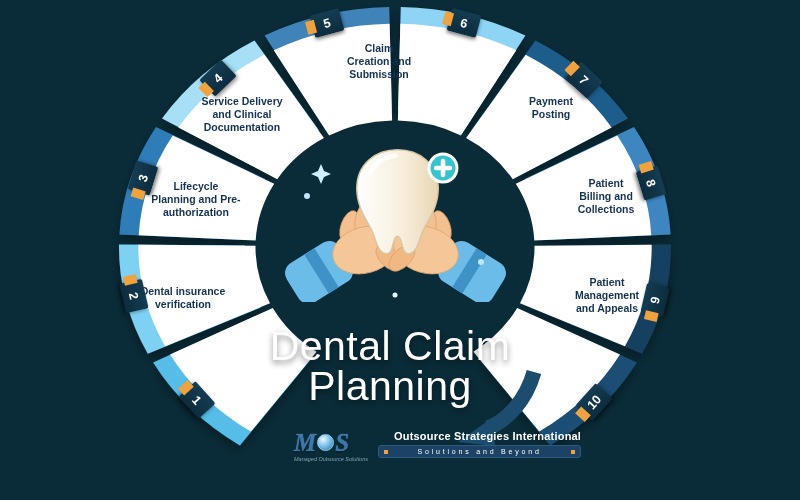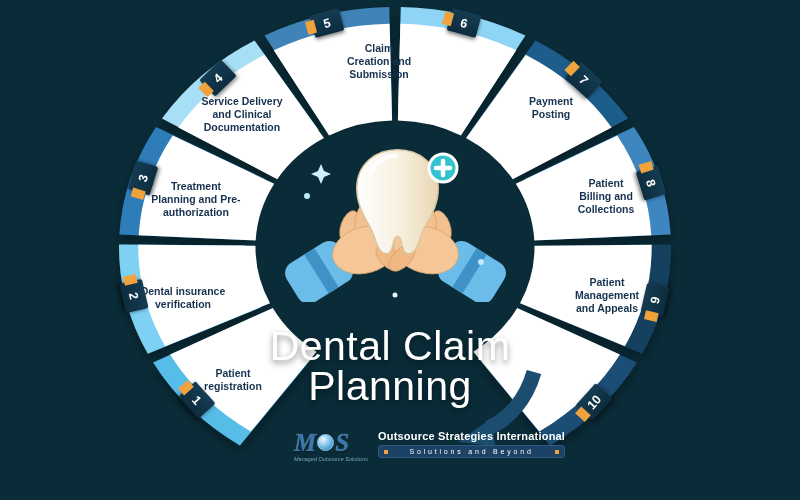--- a/index.html
+++ b/index.html
@@ -56,21 +56,21 @@
   .footer { position:absolute; left:294px; top:430px; display:flex; align-items:flex-start; gap:10px; z-index:6; }
   .mos { text-align:center; }
   .mos-row { display:flex; align-items:center; }
   .mos-letter { font-family:"Liberation Serif", serif; font-style:italic; font-weight:bold;
                 font-size:25px; color:#3a77ad; line-height:1;
                 text-shadow:0 1px 2px rgba(0,0,0,.7), 0 0 1px #9fc9e8; }
   .globe { display:inline-block; width:17px; height:17px; border-radius:50%; margin:0 1px;
            background:radial-gradient(circle at 35% 30%, #eaf8ff, #6bb7e4 55%, #2e6f9f);
            border:1px solid #8cc6ea; }
   .mos-sub { font-size:5.5px; font-style:italic; color:#7fa3b8; white-space:nowrap; margin-top:1px; }
-  .osi-name { color:#ffffff; font-weight:bold; font-size:11px; white-space:nowrap; letter-spacing:.2px; }
+  .osi-name { color:#ffffff; font-weight:bold; font-size:11px; white-space:nowrap; letter-spacing:.2px;margin-left:16px; }
   .osi-bar { margin-top:3px; background:#1c4265; border:1px solid #2e5a80; border-radius:3px;
              display:flex; align-items:center; justify-content:space-between; padding:2px 5px; }
   .osi-tag { color:#ffffff; font-size:7px; letter-spacing:2.8px; white-space:nowrap; padding:0 4px; }
   .sq { width:4px; height:4px; background:var(--badge-accent,#f0a23c); display:inline-block; }
 </style>
 </head>
 <body>
 
 <div class="stage">
 
@@ -142,23 +142,22 @@
     <circle cx="24" cy="54" r="3" fill="#bfe8fa"></circle>
     <circle cx="198" cy="120" r="3" fill="#bfe8fa"></circle>
     <circle cx="112" cy="153" r="2.5" fill="#e8f6fd"></circle>
   </svg>
 
   <div class="title">
     <span class="tl">Dental Claim</span>
     <span class="tl">Planning</span>
   </div>
 
-  <div class="step s1"><span>Patient registration</span></div>
   <div class="step s2"><span>Dental insurance verification</span></div>
-  <div class="step s3"><span>Treatment Planning and Pre-authorization</span></div>
+  <div class="step s3"><span>Lifecycle Planning and Pre-authorization</span></div>
   <div class="step s4"><span>Service Delivery and Clinical Documentation</span></div>
   <div class="step s5"><span>Claim Creation and Submission</span></div>
   <div class="step s7"><span>Payment Posting</span></div>
   <div class="step s8"><span>Patient Billing and Collections</span></div>
   <div class="step s9"><span>Patient Management and Appeals</span></div>
 
   <div class="badge b1">1</div>
   <div class="badge b2">2</div>
   <div class="badge b3">3</div>
   <div class="badge b4">4</div>

